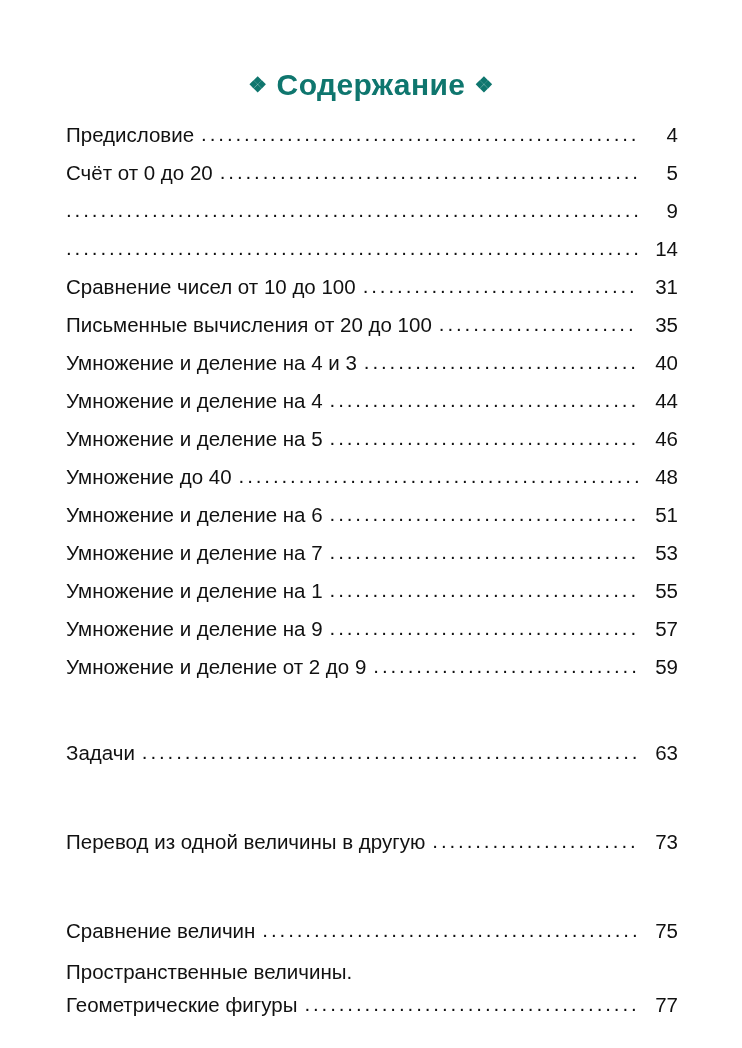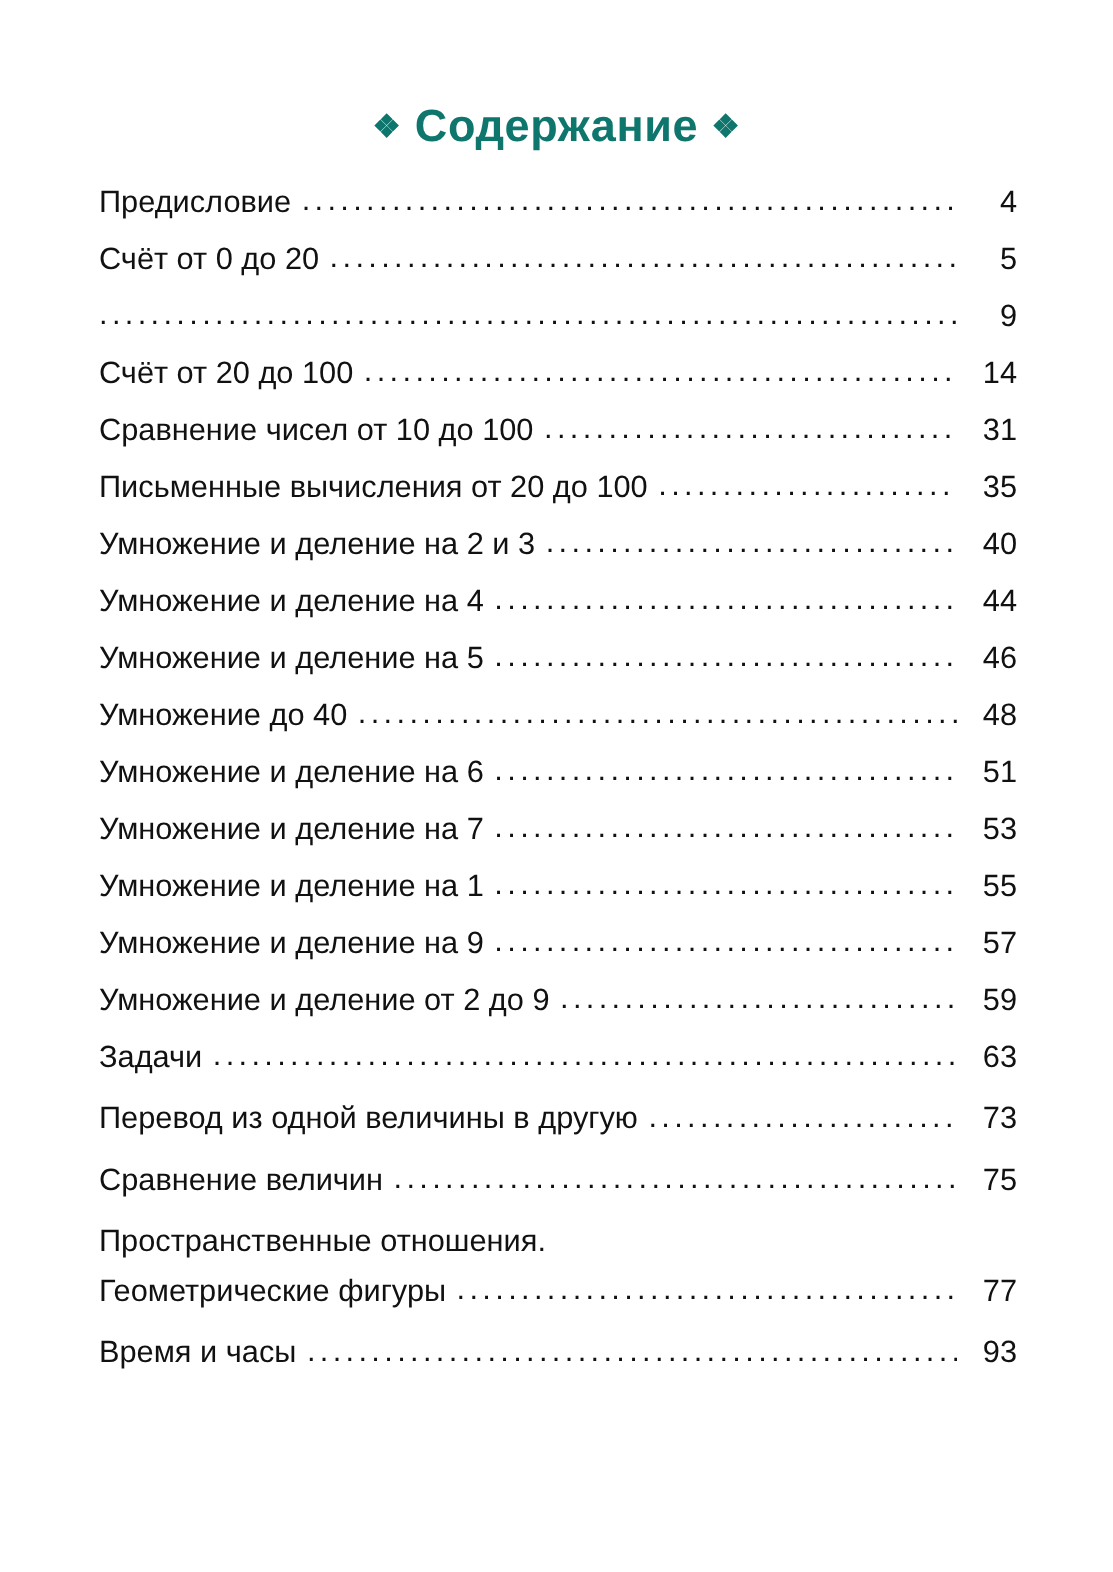--- a/index.html
+++ b/index.html
@@ -59,20 +59,21 @@
     display: flex;
     align-items: baseline;
     width: 100%;
     font-size: 20.5px;
     line-height: 1;
     height: 38px;
     color: #111111;
   }
   .toc-entry.wide-gap {
     height: 41px;
+    margin-top: 48px;
   }
 
   .entry-label {
     white-space: nowrap;
     flex: 0 0 auto;
     padding-right: 7px;
     text-align: center;
   }
 
   .entry-leader {
@@ -132,36 +133,35 @@
       <div class="toc-entry">
         <span class="entry-label">Счёт от 0 до 20</span>
         <span class="entry-leader"></span>
         <span class="entry-page">5</span>
       </div>
       <div class="toc-entry">
         <span class="entry-leader"></span>
         <span class="entry-page">9</span>
       </div>
       <div class="toc-entry">
-        <span class="entry-label">Счёт от 20 до 100</span>
         <span class="entry-leader"></span>
         <span class="entry-page">14</span>
       </div>
       <div class="toc-entry">
         <span class="entry-label">Сравнение чисел от 10 до 100</span>
         <span class="entry-leader"></span>
         <span class="entry-page">31</span>
       </div>
       <div class="toc-entry">
         <span class="entry-label">Письменные вычисления от 20 до 100</span>
         <span class="entry-leader"></span>
         <span class="entry-page">35</span>
       </div>
       <div class="toc-entry">
-        <span class="entry-label">Умножение и деление на 2 и 3</span>
+        <span class="entry-label">Умножение и деление на 4 и 3</span>
         <span class="entry-leader"></span>
         <span class="entry-page">40</span>
       </div>
       <div class="toc-entry">
         <span class="entry-label">Умножение и деление на 4</span>
         <span class="entry-leader"></span>
         <span class="entry-page">44</span>
       </div>
       <div class="toc-entry">
         <span class="entry-label">Умножение и деление на 5</span>
@@ -207,21 +207,21 @@
         <span class="entry-label">Перевод из одной величины в другую</span>
         <span class="entry-leader"></span>
         <span class="entry-page">73</span>
       </div>
       <div class="toc-entry wide-gap">
         <span class="entry-label">Сравнение величин</span>
         <span class="entry-leader"></span>
         <span class="entry-page">75</span>
       </div>
       <div class="toc-entry multiline">
-        <span class="line-first">Пространственные отношения.</span>
+        <span class="line-first">Пространственные величины.</span>
         <span class="line-second">
           <span class="entry-label">Геометрические фигуры</span>
           <span class="entry-leader"></span>
           <span class="entry-page">77</span>
         </span>
       </div>
       <div class="toc-entry wide-gap">
         <span class="entry-label">Время и часы</span>
         <span class="entry-leader"></span>
         <span class="entry-page">93</span>

